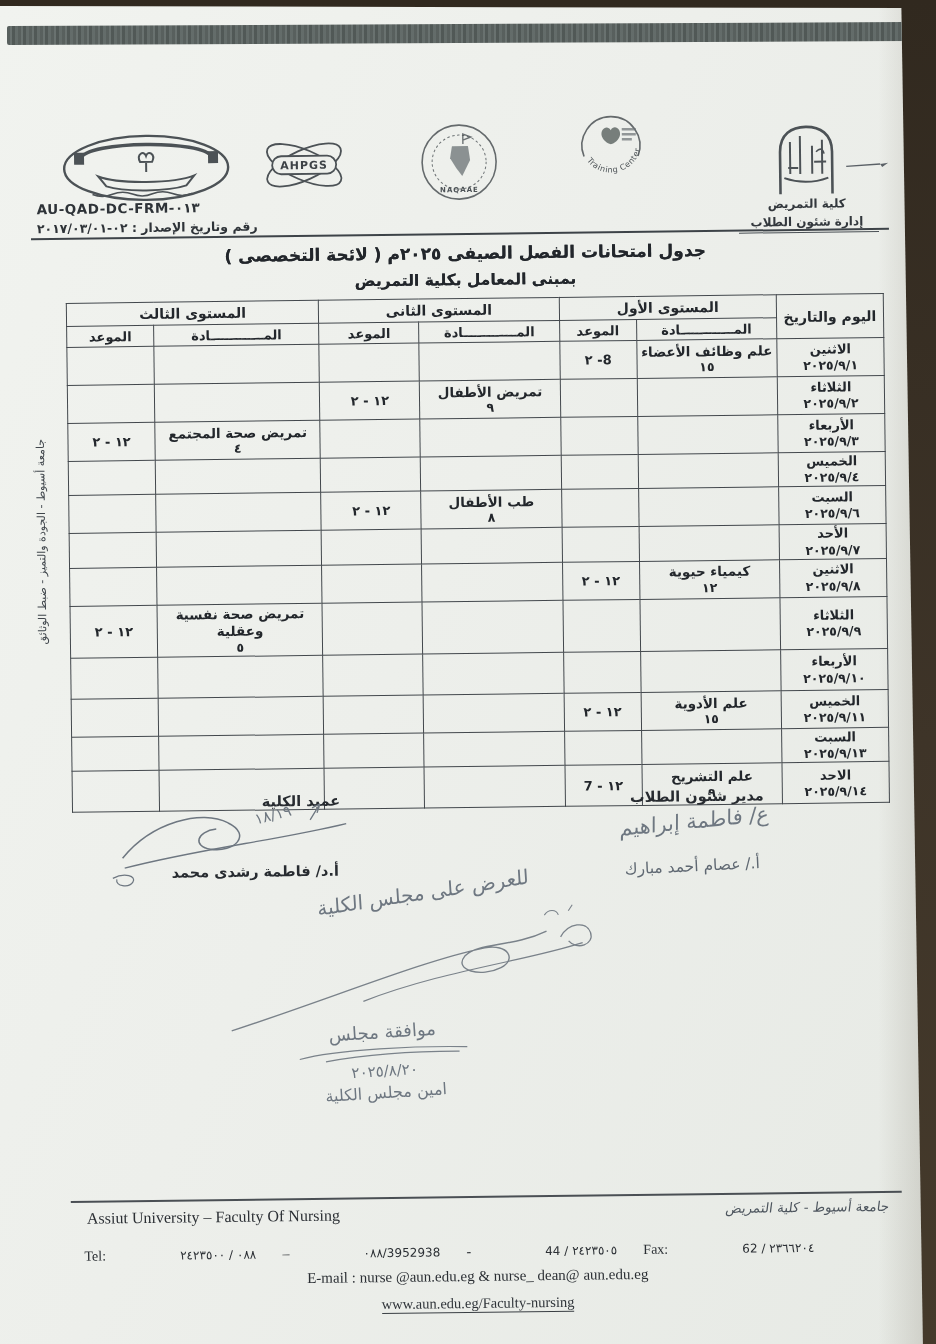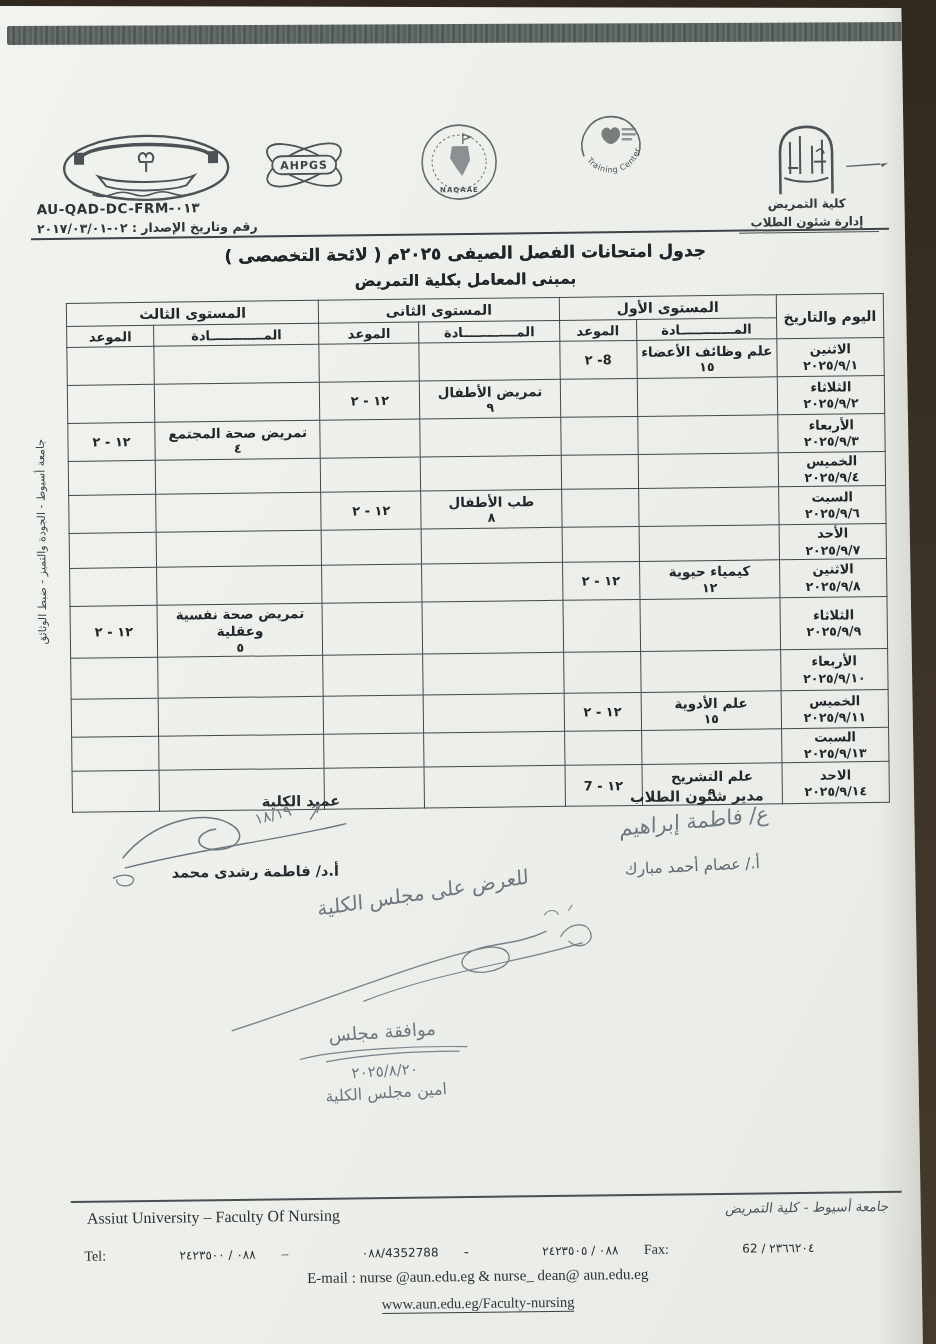--- a/index.html
+++ b/index.html
@@ -461,23 +461,23 @@
       <div class="l4">امين مجلس الكلية</div>
     </div>
 
     <div class="abs footer-rule"></div>
     <div class="abs ft-en">Assiut University  –  Faculty Of Nursing</div>
     <div class="abs ft-ar">جامعة أسيوط - كلية التمريض</div>
     <div class="abs tel-row">
       <span>Tel:</span>
       <span class="num">٠٨٨ / ٢٤٢٣٥٠٠</span>
       <span>–</span>
-      <span class="num">٠٨٨/4352788</span>
+      <span class="num">٠٨٨/3952938</span>
       <span>-</span>
-      <span class="num">٠٨٨ / ٢٤٢٣٥٠٥</span>
+      <span class="num">44 / ٢٤٢٣٥٠٥</span>
       <span>Fax:</span>
       <span class="num">62 / ٢٣٦٦٢٠٤</span>
     </div>
     <div class="abs ft-email">E-mail : nurse @aun.edu.eg  &amp;  nurse_ dean@ aun.edu.eg</div>
     <div class="abs ft-url"><span>www.aun.edu.eg/Faculty-nursing</span></div>
 
   </div>
 </div>
 
 </body></html>

